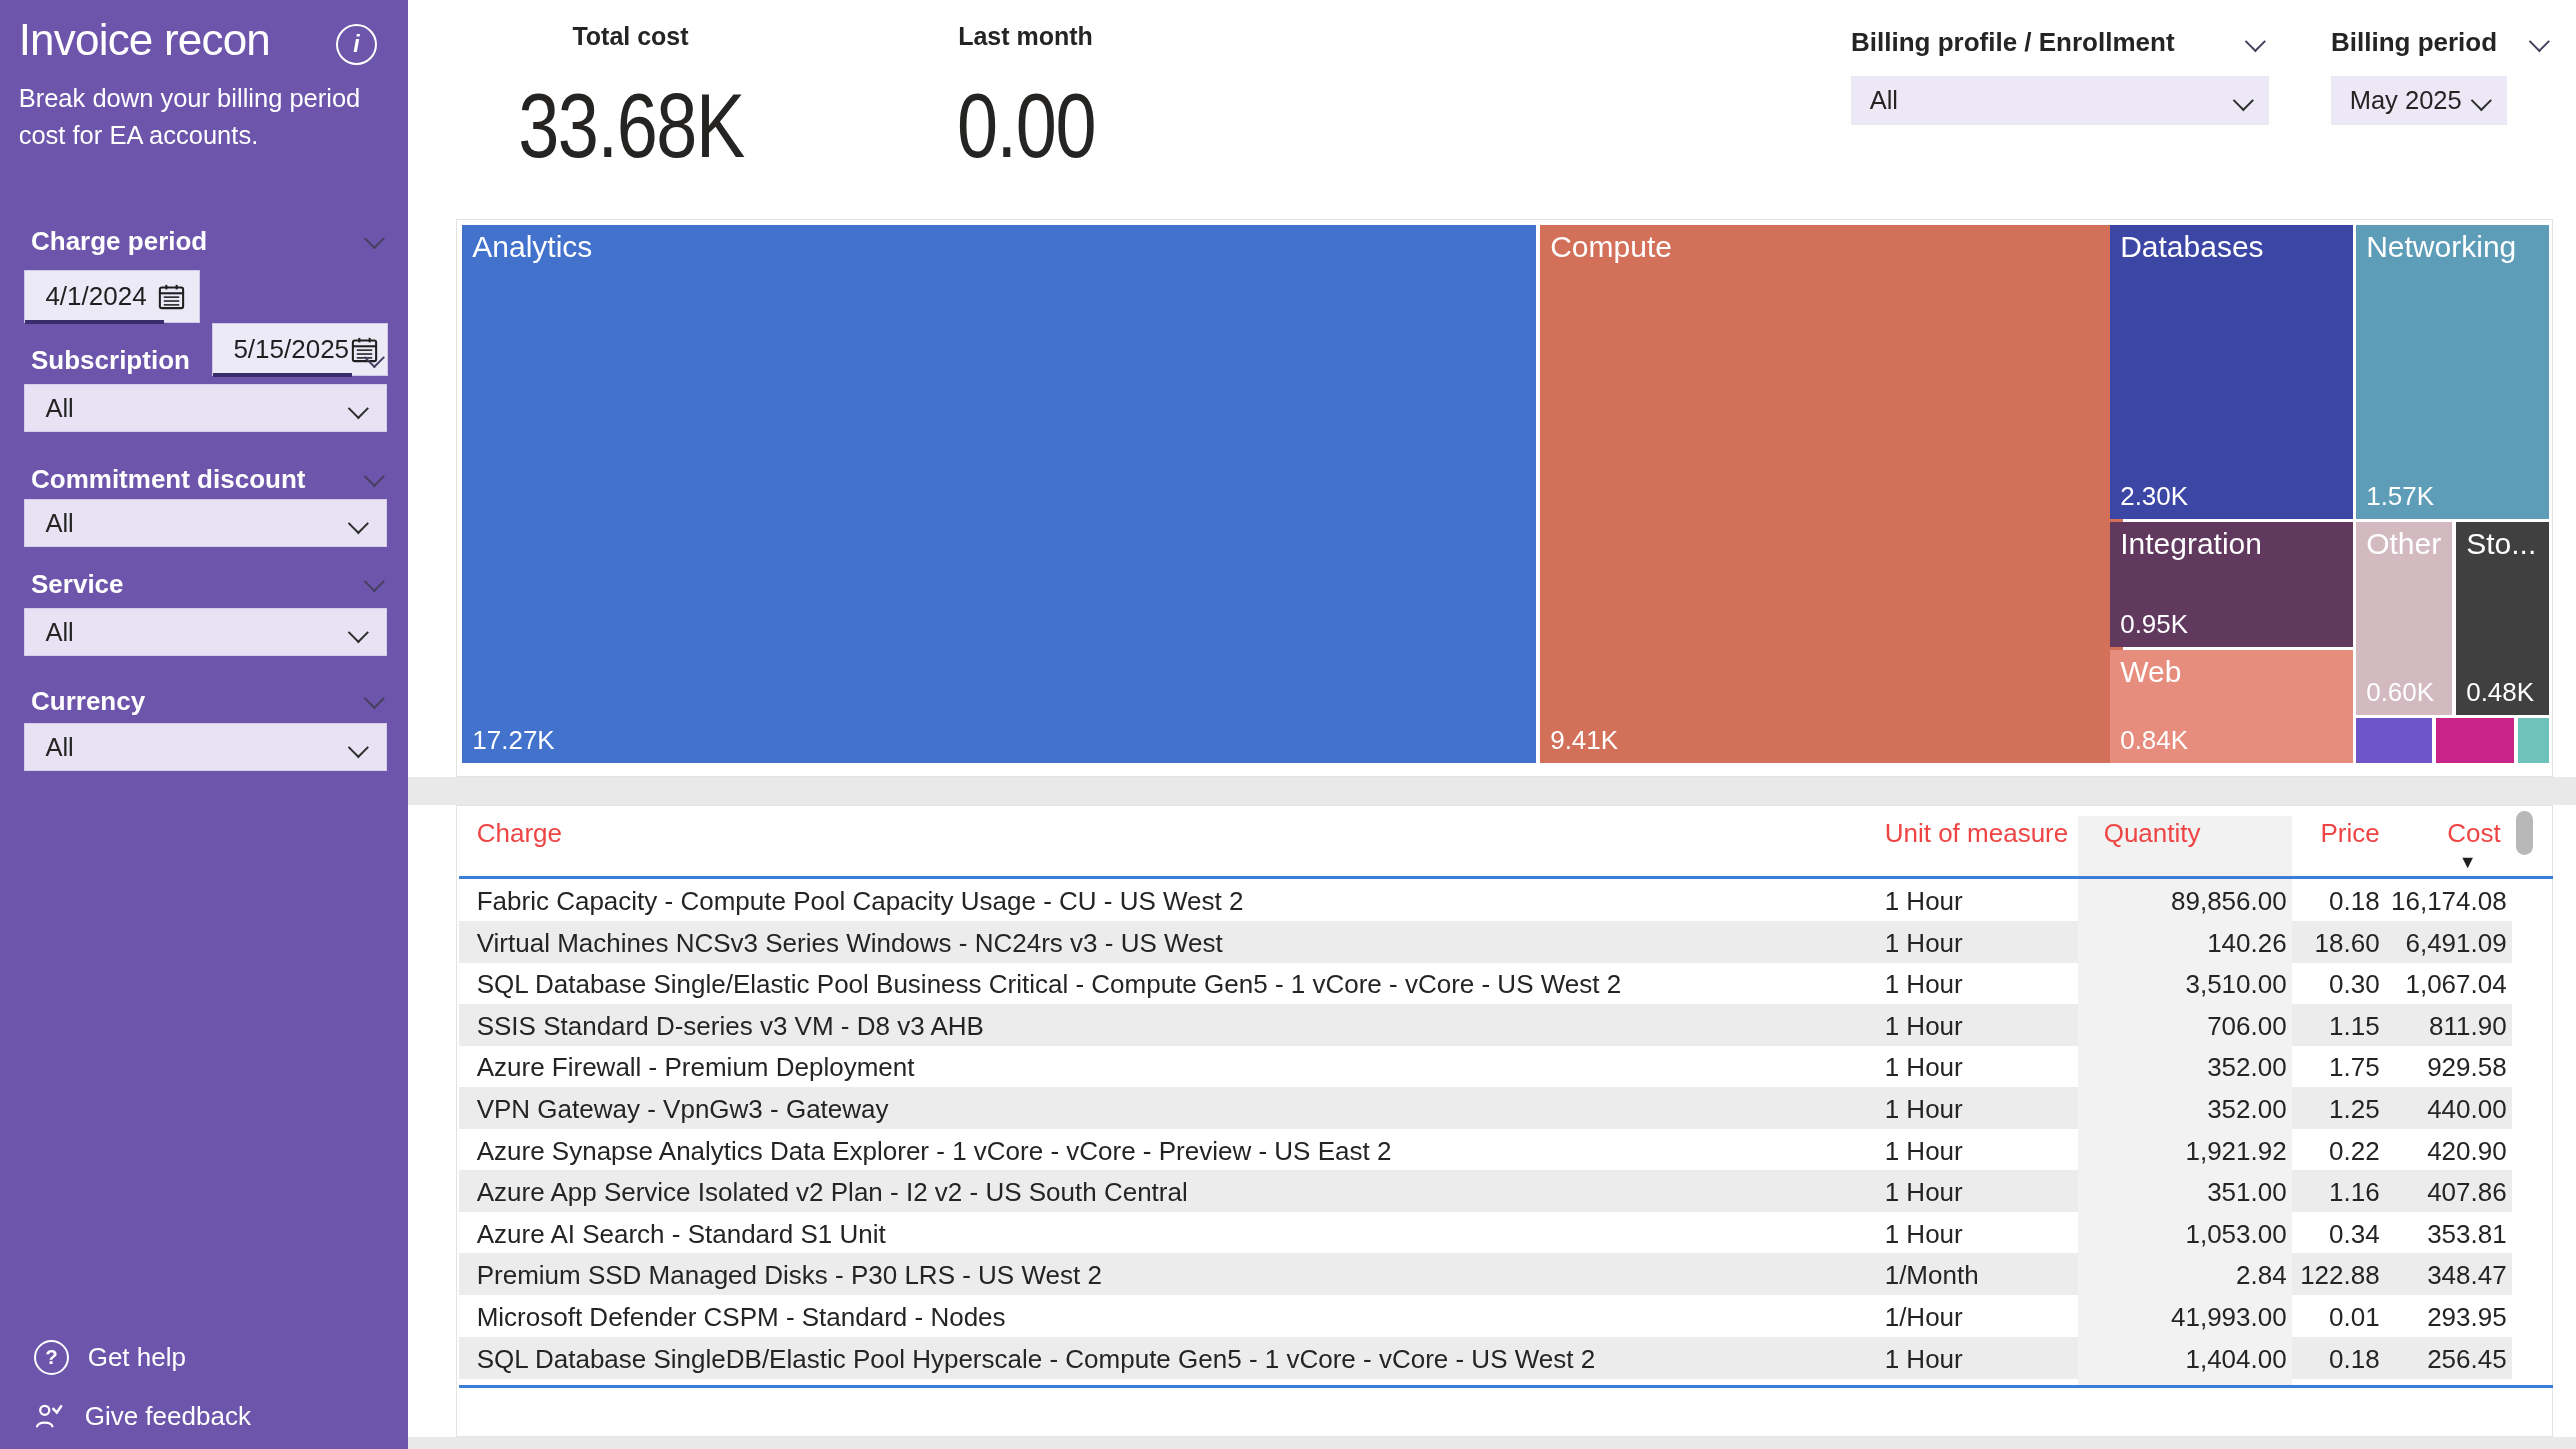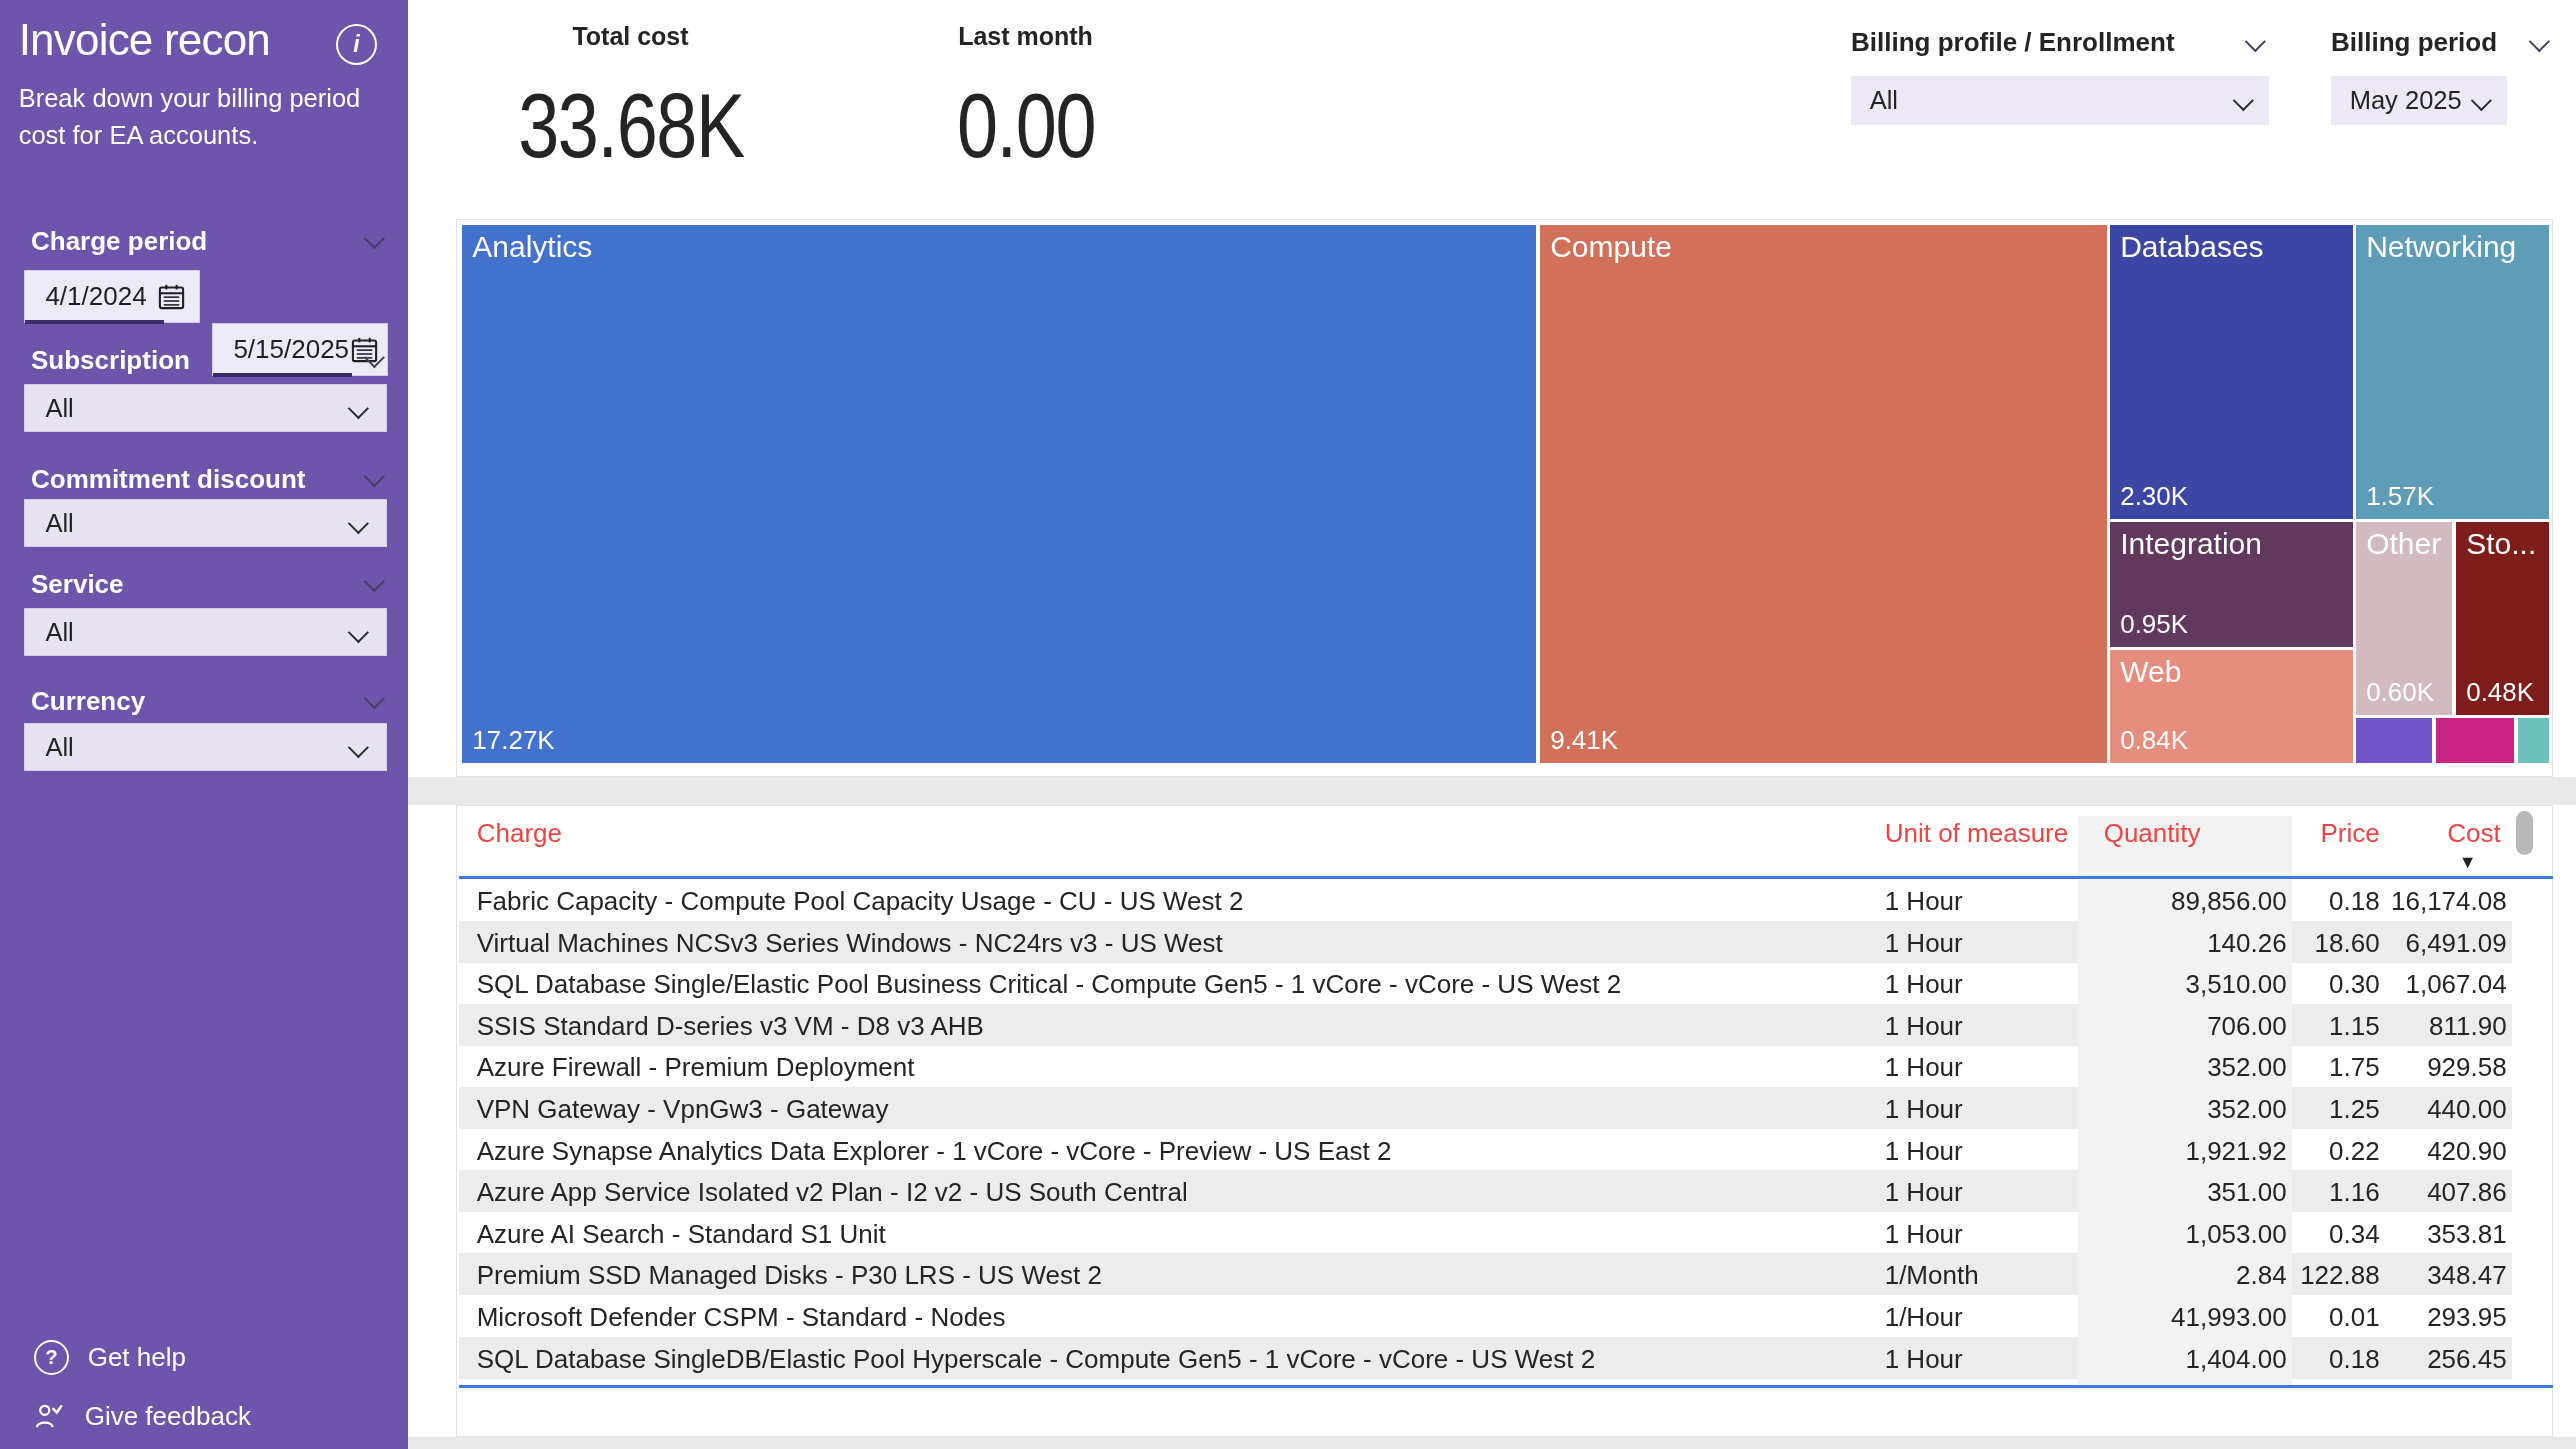--- a/index.html
+++ b/index.html
@@ -164,21 +164,21 @@
   <div class="abs tf-dd" style="left:2331px;top:76px;width:176px;">
     <span>May 2025</span>
     <span class="chev dark"></span>
   </div>
 
   <div id="tm-card" class="abs">
     <div class="tm-node" style="left: 5.1px; top: 5.1px; width: 1074px; height: 538px; background: rgb(66, 114, 204);">
       <span class="tm-label">Analytics</span>
       <span class="tm-value">17.27K</span>
     </div>
-    <div class="tm-node" style="left: 1083px; top: 5.1px; width: 567px; height: 538px; background: rgb(210, 112, 90);">
+    <div class="tm-node" style="left: 1083px; top: 5.1px; width: 567px; height: 538px; background: rgb(210, 112, 90); padding-left: 16px;">
       <span class="tm-label">Compute</span>
       <span class="tm-value">9.41K</span>
     </div>
     <div class="tm-node" style="left: 1653px; top: 5.1px; width: 243px; height: 294px; background: rgb(60, 70, 164);">
       <span class="tm-label">Databases</span>
       <span class="tm-value">2.30K</span>
     </div>
     <div class="tm-node" style="left: 1899px; top: 5.1px; width: 193px; height: 294px; background: rgb(93, 157, 184);">
       <span class="tm-label">Networking</span>
       <span class="tm-value">1.57K</span>
@@ -188,21 +188,21 @@
       <span class="tm-value">0.95K</span>
     </div>
     <div class="tm-node" style="left: 1653px; top: 430px; width: 243px; height: 113px; background: rgb(230, 141, 125);">
       <span class="tm-label">Web</span>
       <span class="tm-value">0.84K</span>
     </div>
     <div class="tm-node" style="left: 1899px; top: 302px; width: 96px; height: 193px; background: rgb(211, 186, 193);">
       <span class="tm-label">Other</span>
       <span class="tm-value">0.60K</span>
     </div>
-    <div class="tm-node" style="left: 1999px; top: 302px; width: 93px; height: 193px; background: #7f1d1d;">
+    <div class="tm-node" style="left: 1999px; top: 302px; width: 93px; height: 193px; background: #404040;">
       <span class="tm-label">Sto...</span>
       <span class="tm-value">0.48K</span>
     </div>
     <div class="tm-node" style="left: 1899px; top: 498px; width: 76px; height: 45px; background: rgb(110, 86, 200);"></div>
     <div class="tm-node" style="left: 1979px; top: 498px; width: 78px; height: 45px; background: rgb(201, 35, 136);"></div>
     <div class="tm-node" style="left: 2061px; top: 498px; width: 31px; height: 45px; background: rgb(111, 194, 186);"></div>
   </div>
 
   <div class="abs gray-strip" style="left:408px;top:777px;width:2168px;height:28px;"></div>
   <div class="abs gray-strip" style="left:408px;top:1437px;width:2168px;height:12.7px;"></div>

